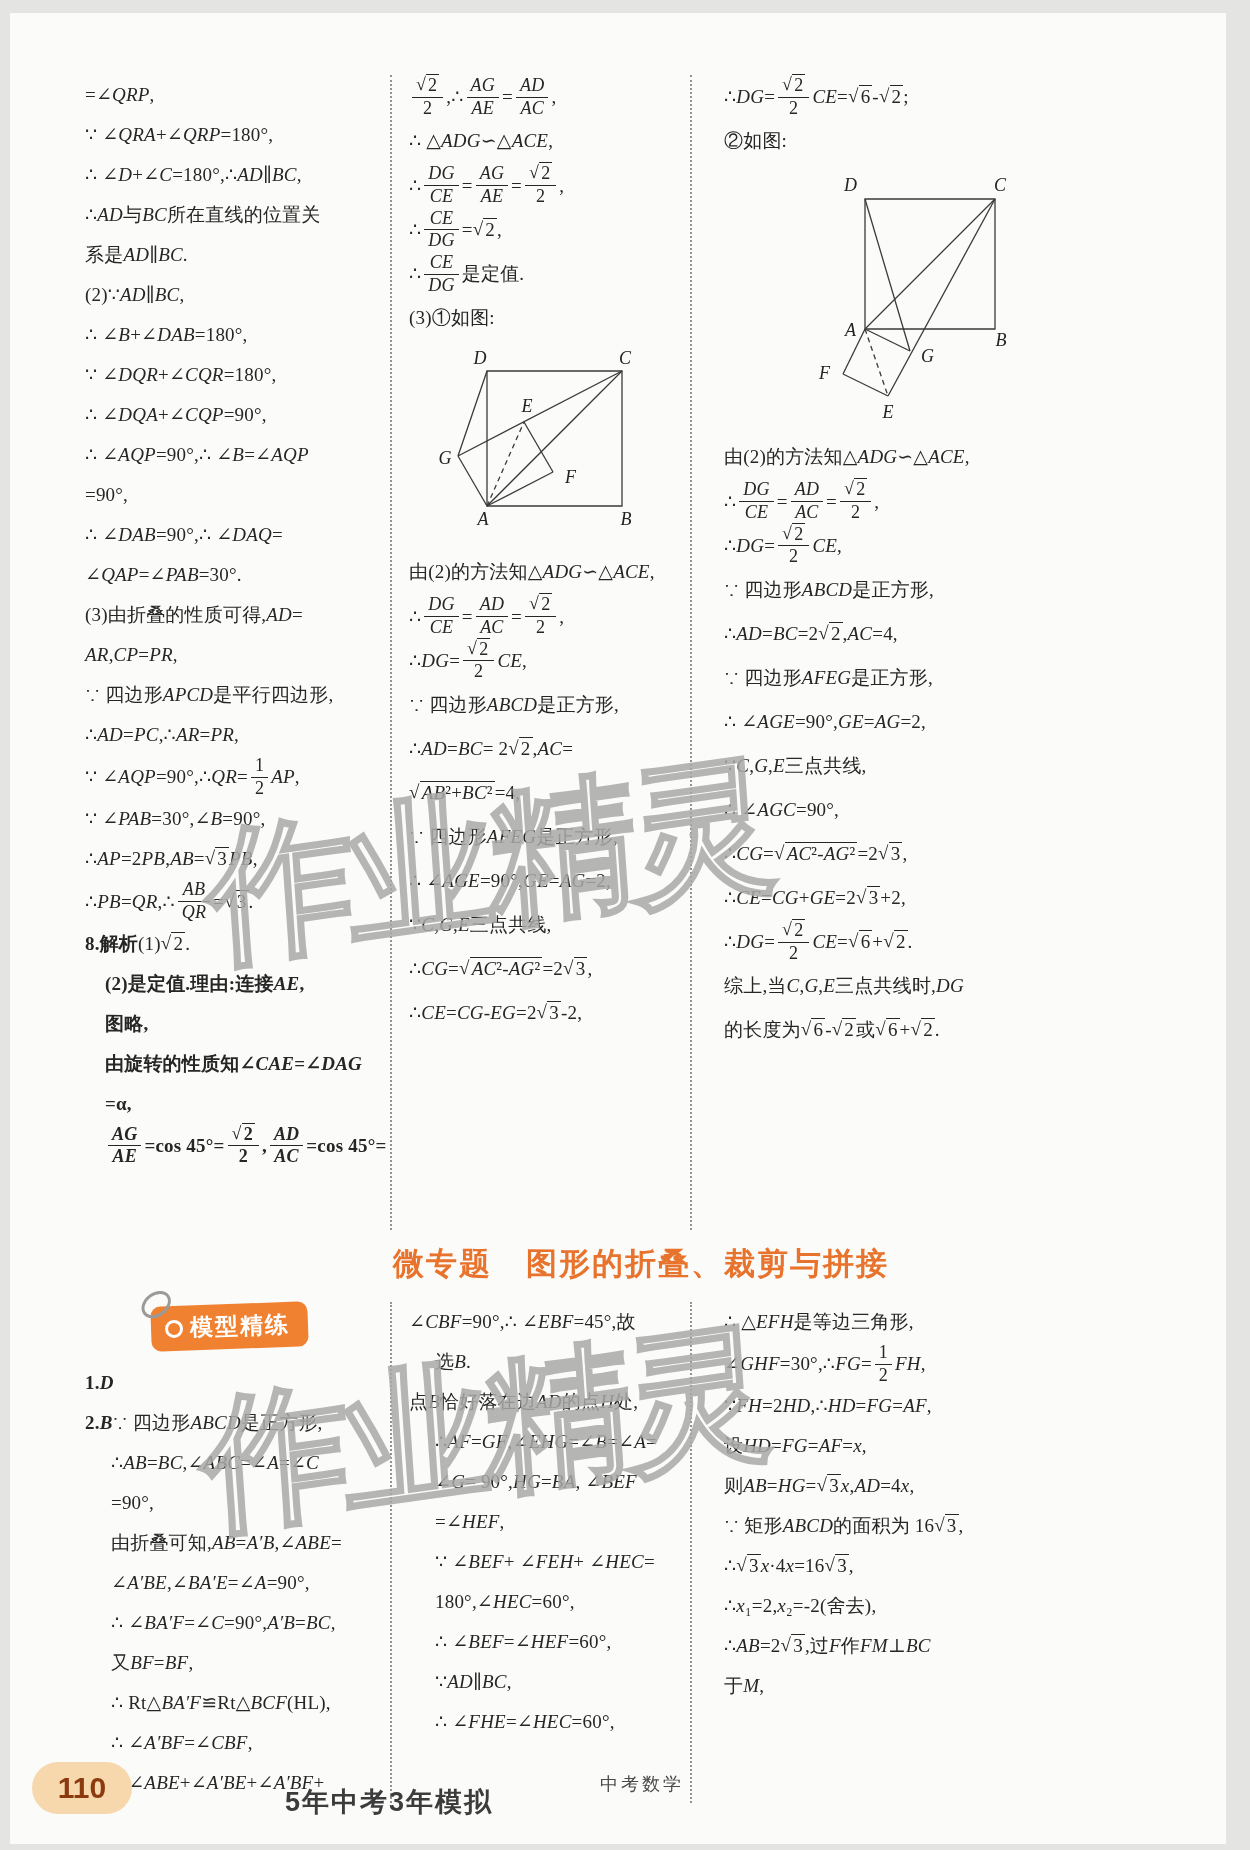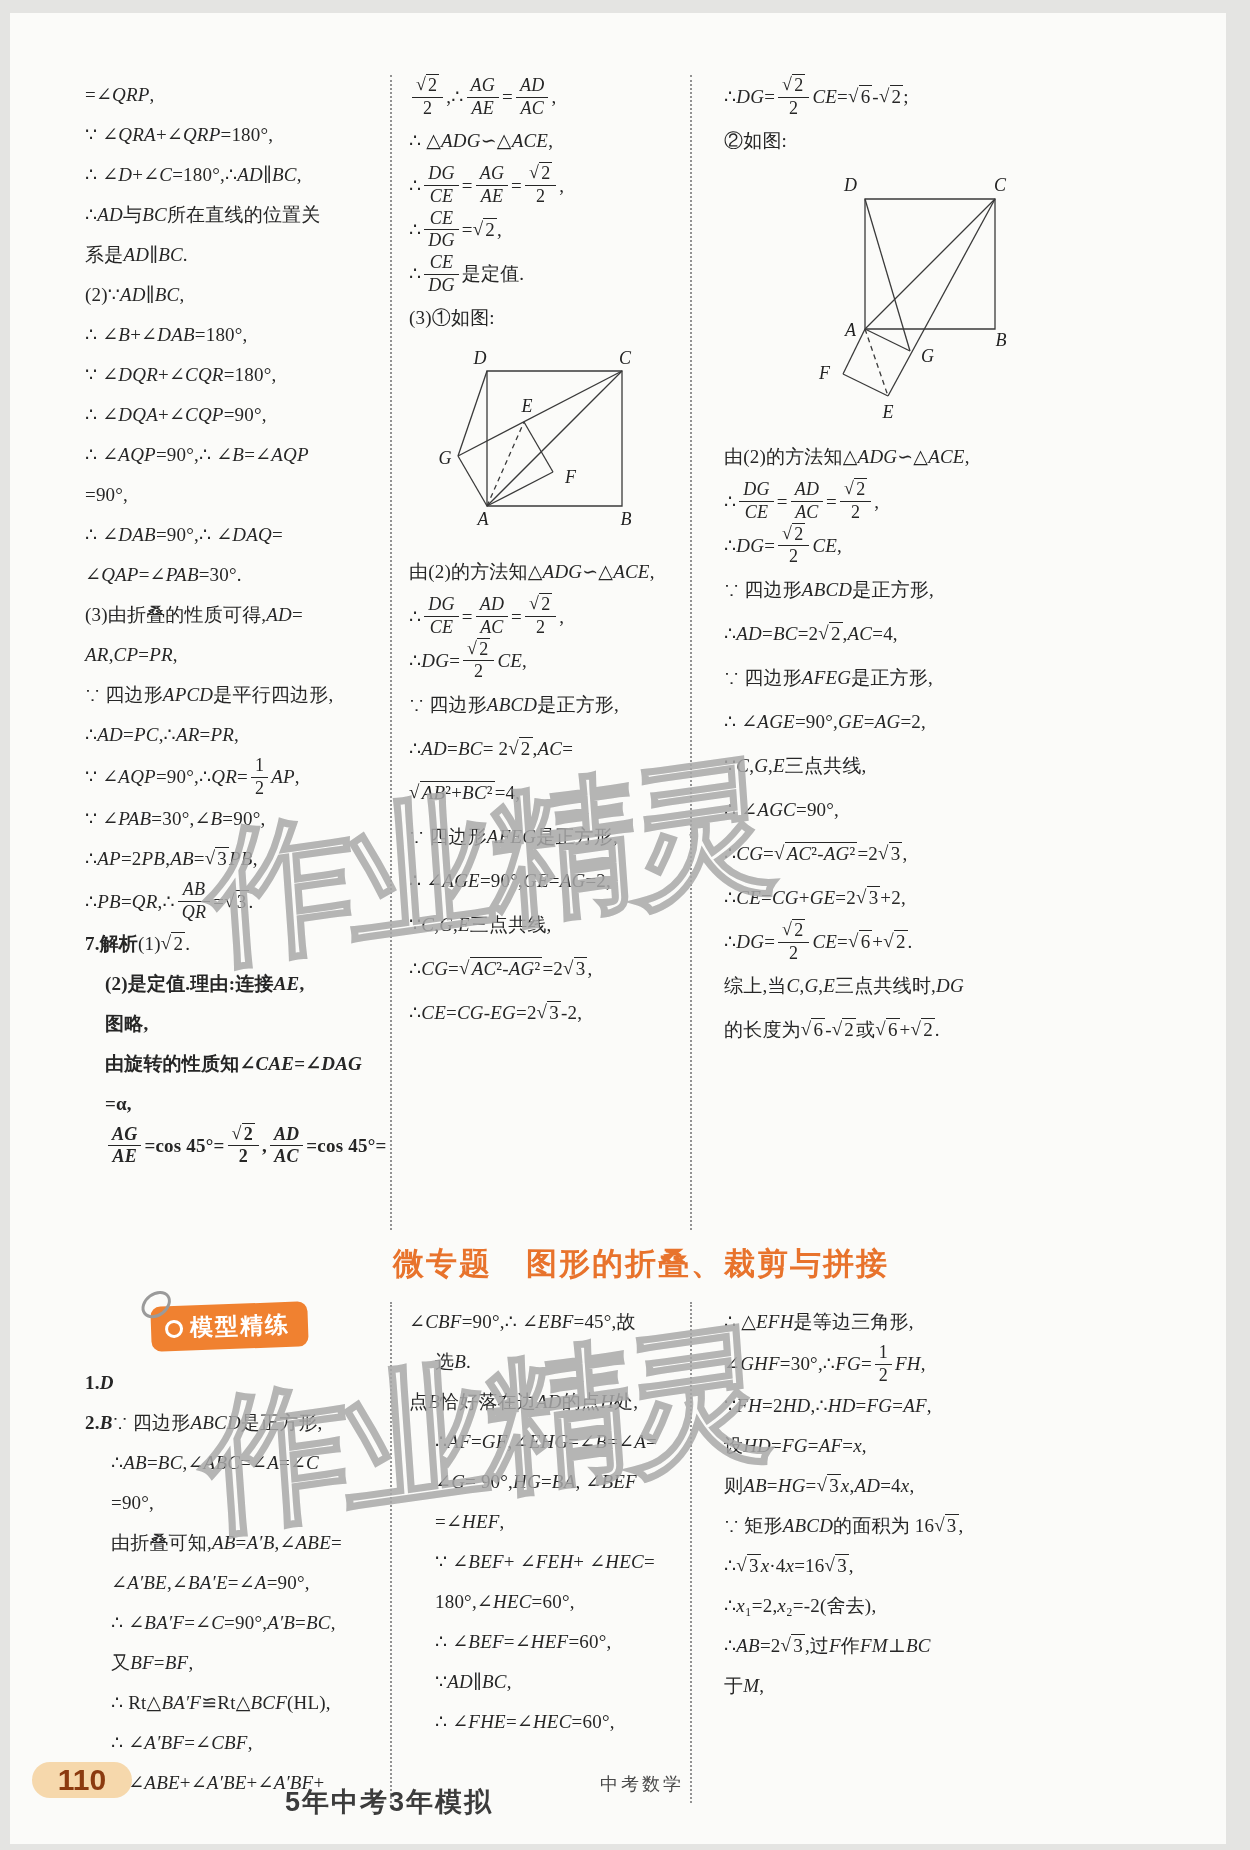--- a/index.html
+++ b/index.html
@@ -42,21 +42,21 @@
       font-family:"Liberation Sans","DejaVu Sans",sans-serif;font-weight:bold;
       font-size:23px;padding:7px 18px 7px 14px;border-radius:10px;
       transform:rotate(-2deg);letter-spacing:2px;}
   .badge .pin{width:12px;height:12px;border:3px solid #fff;border-radius:50%;
       display:inline-block;}
   .badge:before{content:"";position:absolute;left:-10px;top:-14px;width:26px;height:18px;
       border:3px solid #9a9a9a;border-radius:50%;transform:rotate(-35deg);
       background:transparent;}
   .footer{position:absolute;left:0;top:1762px;width:100%;height:60px;
       font-family:"Liberation Sans","DejaVu Sans",sans-serif;}
-  .page-pill{position:absolute;left:32px;top:0;width:100px;height:36px;
+  .page-pill{position:absolute;left:32px;top:0;width:100px;height:52px;
       background:#f6d8ac;border-radius:28px;display:flex;align-items:center;
       justify-content:center;color:#8b3a0f;font-weight:bold;font-size:30px;}
   .series{position:absolute;left:285px;top:22px;font-size:27px;font-weight:bold;
       color:#3c3c3c;letter-spacing:2px;}
   .subject{position:absolute;left:600px;top:10px;font-size:18px;color:#4a4a4a;
       letter-spacing:3px;}
   
   .wm{position:absolute;font-family:"Liberation Sans","DejaVu Sans",sans-serif;
       font-weight:900;font-size:148px;letter-spacing:-6px;color:transparent;
       -webkit-text-stroke:2.5px #a9a9a9;transform:rotate(-8deg) skewX(-4deg);
@@ -100,21 +100,21 @@
         <div class="tline">∵ ∠<i>AQP</i>=90°,∴ <i>QR</i>=<span class="fr">
             <span class="fn">1</span>
             <span class="fd">2</span>
           </span><i>AP</i>,</div>
         <div class="tline">∵ ∠<i>PAB</i>=30°,∠<i>B</i>=90°,</div>
         <div class="tline">∴ <i>AP</i>=2<i>PB</i>,<i>AB</i>=<span class="sq"><span class="sqs">√</span><span class="rd">3</span></span><i>PB</i>,</div>
         <div class="tline">∴ <i>PB</i>=<i>QR</i>,∴ <span class="fr">
             <span class="fn"><i>AB</i></span>
             <span class="fd"><i>QR</i></span>
           </span>=<span class="sq"><span class="sqs">√</span><span class="rd">3</span></span>.</div>
-        <div class="tline"><b>7.解析</b> (1)<span class="sq"><span class="sqs">√</span><span class="rd">2</span></span>.</div>
+        <div class="tline"><b>8.解析</b> (1)<span class="sq"><span class="sqs">√</span><span class="rd">2</span></span>.</div>
         <div class="tline">(2)是定值.理由:连接 <i>AE</i>,</div>
         <div class="tline">图略,</div>
         <div class="tline">由旋转的性质知∠<i>CAE</i>=∠<i>DAG</i></div>
         <div class="tline">=α,</div>
         <div class="tline"><span class="fr">
             <span class="fn"><i>AG</i></span>
             <span class="fd"><i>AE</i></span>
           </span>=cos 45°=<span class="fr">
             <span class="fn"><span class="sq"><span class="sqs">√</span><span class="rd">2</span></span></span>
             <span class="fd">2</span>

